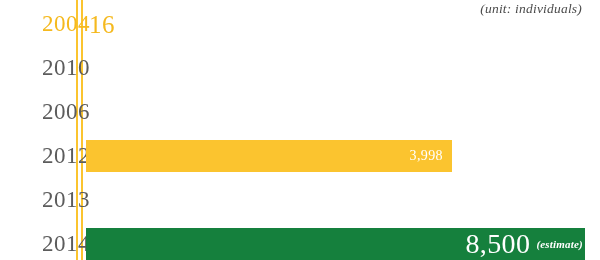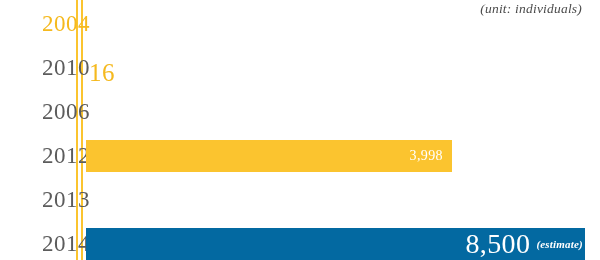--- a/index.html
+++ b/index.html
@@ -110,41 +110,41 @@
 <div id="chart">
 
   <div class="unit-note">(unit: individuals)</div>
 
   <div class="axis axis-outer" style="background: rgb(251, 196, 47);"></div>
   <div class="axis axis-inner" style="background: rgb(251, 196, 47);"></div>
 
   <div id="rows">
       <div class="row" style="top: 2px;">
         <div class="year-label highlight">2004</div>
-        <div class="bar-wrap no-bar" style="width: 1px; background: transparent; margin-top: 48px;">
+        <div class="bar-wrap no-bar" style="width: 1px; background: transparent;">
           <span class="bar-value outside">16</span>
         </div>
       </div>
       <div class="row" style="top: 46px;">
         <div class="year-label">2010</div>
       </div>
       <div class="row" style="top: 90px;">
         <div class="year-label">2006</div>
       </div>
       <div class="row" style="top: 134px;">
         <div class="year-label">2012</div>
         <div class="bar-wrap" style="width: 366px; background: rgb(251, 196, 47);">
           <span class="bar-value">3,998</span>
         </div>
       </div>
       <div class="row" style="top: 178px;">
         <div class="year-label">2013</div>
       </div>
       <div class="row" style="top: 222px;">
         <div class="year-label">2014</div>
-        <div class="bar-wrap" style="width: 499px; background: #0369a1;">
+        <div class="bar-wrap" style="width: 499px; background: #15803d;">
           <span class="bar-value big">8,500</span>
           <span class="estimate-tag">(estimate)</span>
         </div>
       </div>
     </div>
 
 </div>
 
 </body></html>

